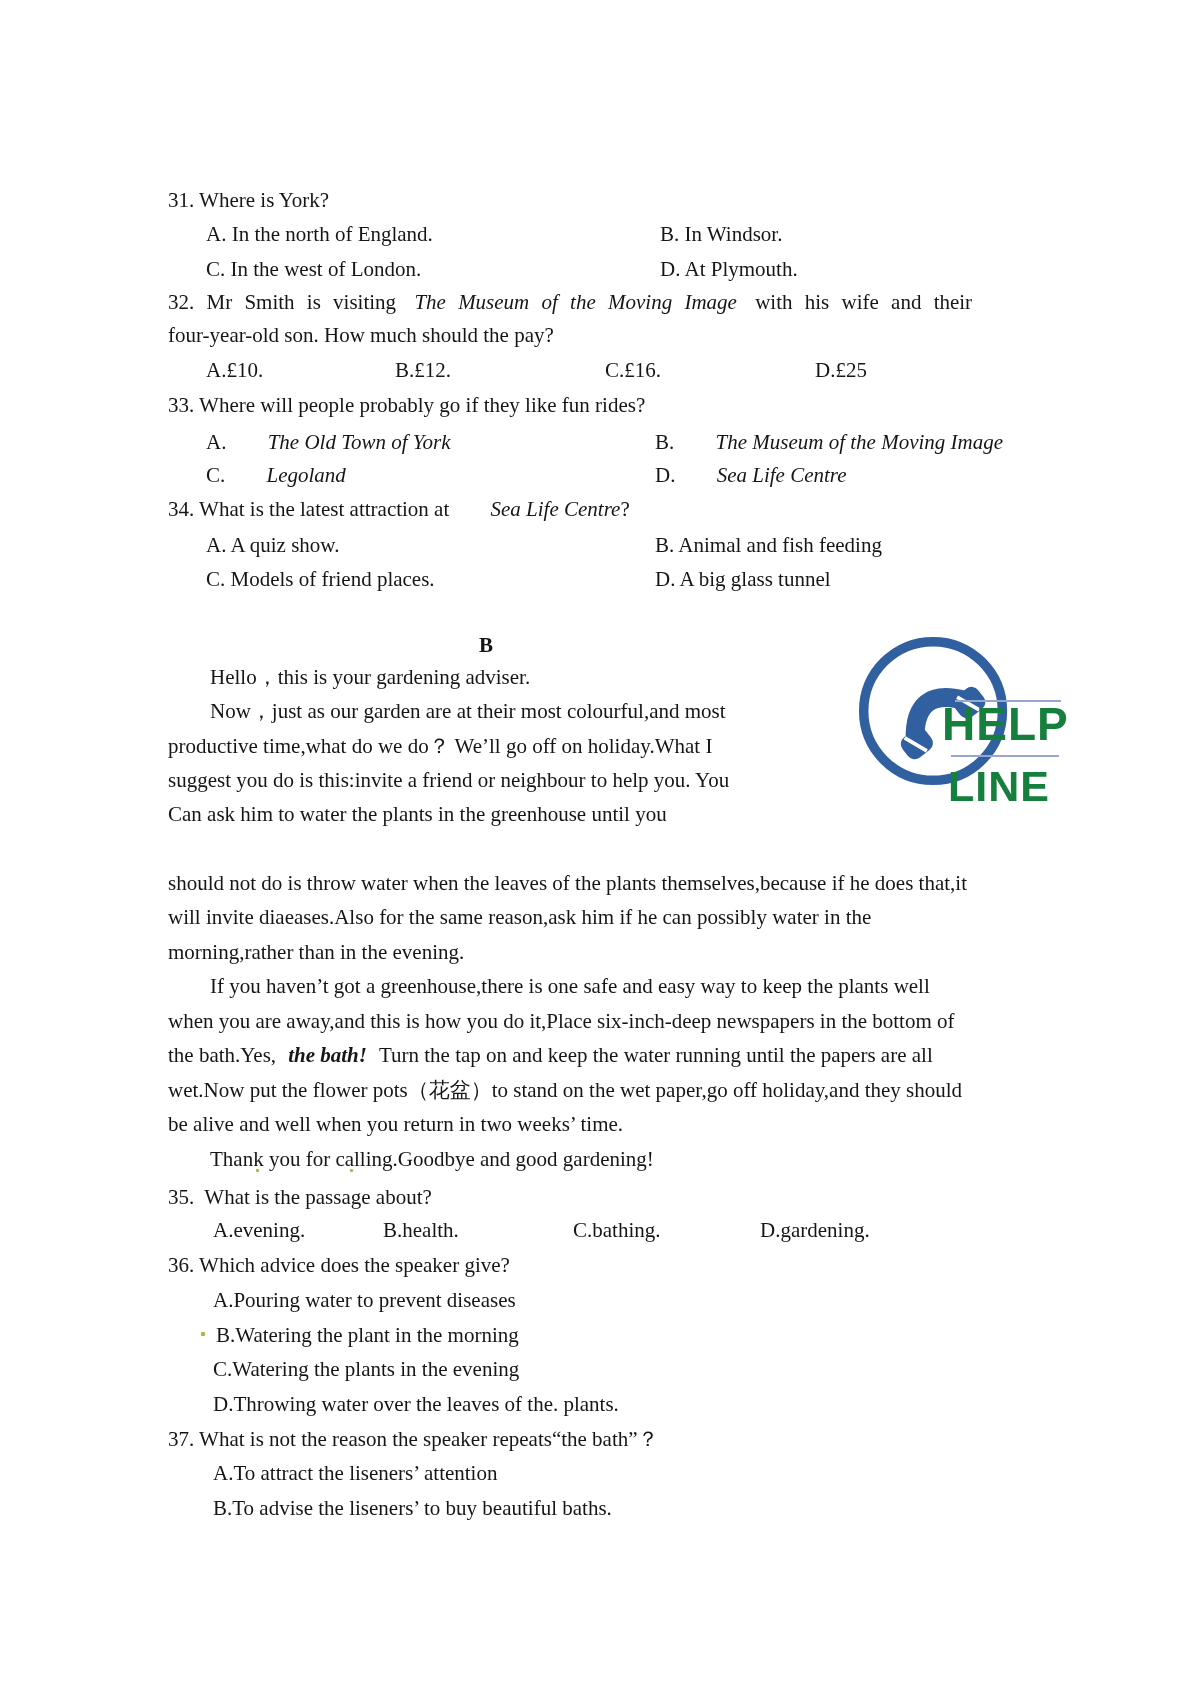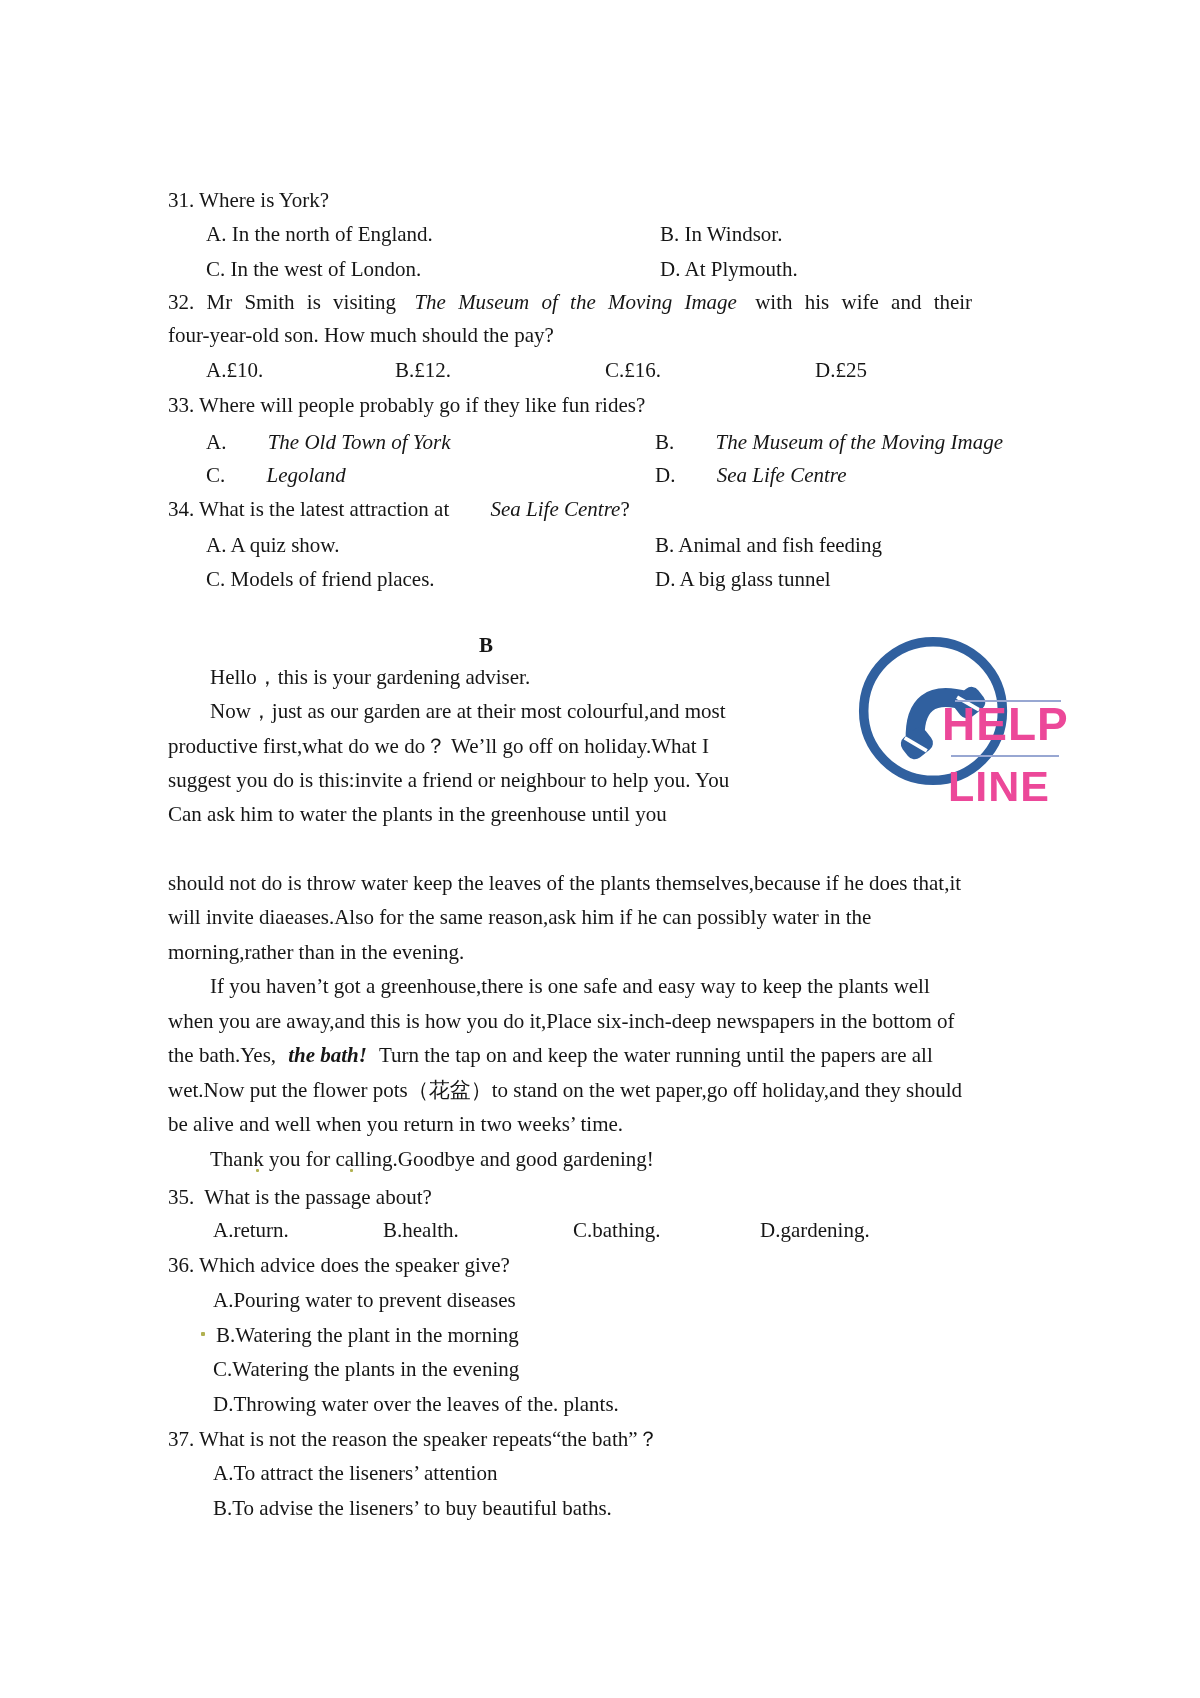--- a/index.html
+++ b/index.html
@@ -24,21 +24,21 @@
   .just{word-spacing:7px;}
   .gap{margin:1px 12px;}
   .tgap{margin:0 6px;}
   
   .logo{position:absolute;left:856px;top:628px;width:240px;height:195px;}
   .logo-svg{position:absolute;left:2px;top:4px;width:152px;height:158px;}
   .logo-word{
     position:absolute;
     font-family:"Liberation Sans", sans-serif;
     font-weight:bold;
-    color:#ec4899;
+    color:#15803d;
     letter-spacing:1px;
   }
   .logo-word.w1{left:86px;top:73px;font-size:46px;line-height:46px;}
   .logo-word.w2{left:92px;top:136px;font-size:43px;line-height:44px;}
   .logo-rule{position:absolute;height:2px;background:#98a7d2;}
   .logo-rule.r1{left:99px;top:72px;width:106px;}
   .logo-rule.r2{left:95px;top:127px;width:108px;}
   
   .dot{position:absolute;background:#a3a332;border-radius:1px;opacity:.85;}
 </style>
@@ -86,35 +86,35 @@
       </g>
     </svg>
     <div class="logo-rule r1"></div>
     <span class="logo-word w1">HELP</span>
     <div class="logo-rule r2"></div>
     <span class="logo-word w2">LINE</span>
   </div>
 
   <div class="line" style="left:210px;top:664px">Hello，this is your gardening adviser.</div>
   <div class="line" style="left:210px;top:698px">Now，just as our garden are at their most colourful,and most</div>
-  <div class="line" style="left:168px;top:733px">productive first,what do we do？ We’ll go off on holiday.What I</div>
+  <div class="line" style="left:168px;top:733px">productive time,what do we do？ We’ll go off on holiday.What I</div>
   <div class="line" style="left:168px;top:767px">suggest you do is this:invite a friend or neighbour to help you. You</div>
   <div class="line" style="left:168px;top:801px">Can ask him to water the plants in the greenhouse until you</div>
-  <div class="line" style="left:168px;top:870px">should not do is throw water keep the leaves of the plants themselves,because if he does that,it</div>
+  <div class="line" style="left:168px;top:870px">should not do is throw water when the leaves of the plants themselves,because if he does that,it</div>
   <div class="line" style="left:168px;top:904px">will invite diaeases.Also for the same reason,ask him if he can possibly water in the</div>
   <div class="line" style="left:168px;top:939px">morning,rather than in the evening.</div>
   <div class="line" style="left:210px;top:973px">If you haven’t got a greenhouse,there is one safe and easy way to keep the plants well</div>
   <div class="line" style="left:168px;top:1008px">when you are away,and this is how you do it,Place six-inch-deep newspapers in the bottom of</div>
   <div class="line" style="left:168px;top:1042px"><span>the bath.Yes,</span><span class="bi gap">the bath!</span><span>Turn the tap on and keep the water running until the papers are all</span></div>
   <div class="line" style="left:168px;top:1077px">wet.Now put the flower pots（花盆）to stand on the wet paper,go off holiday,and they should</div>
   <div class="line" style="left:168px;top:1111px">be alive and well when you return in two weeks’ time.</div>
   <div class="line" style="left:210px;top:1146px">Thank you for calling.Goodbye and good gardening!</div>
 
   <div class="line" style="left:168px;top:1184px">35.  What is the passage about?</div>
-  <div class="line" style="left:213px;top:1217px">A.return.</div>
+  <div class="line" style="left:213px;top:1217px">A.evening.</div>
   <div class="line" style="left:383px;top:1217px">B.health.</div>
   <div class="line" style="left:573px;top:1217px">C.bathing.</div>
   <div class="line" style="left:760px;top:1217px">D.gardening.</div>
 
   <div class="line" style="left:168px;top:1252px">36. Which advice does the speaker give?</div>
   <div class="line" style="left:213px;top:1287px">A.Pouring water to prevent diseases</div>
   <div class="line" style="left:216px;top:1322px">B.Watering the plant in the morning</div>
   <div class="line" style="left:213px;top:1356px">C.Watering the plants in the evening</div>
   <div class="line" style="left:213px;top:1391px">D.Throwing water over the leaves of the. plants.</div>
 

